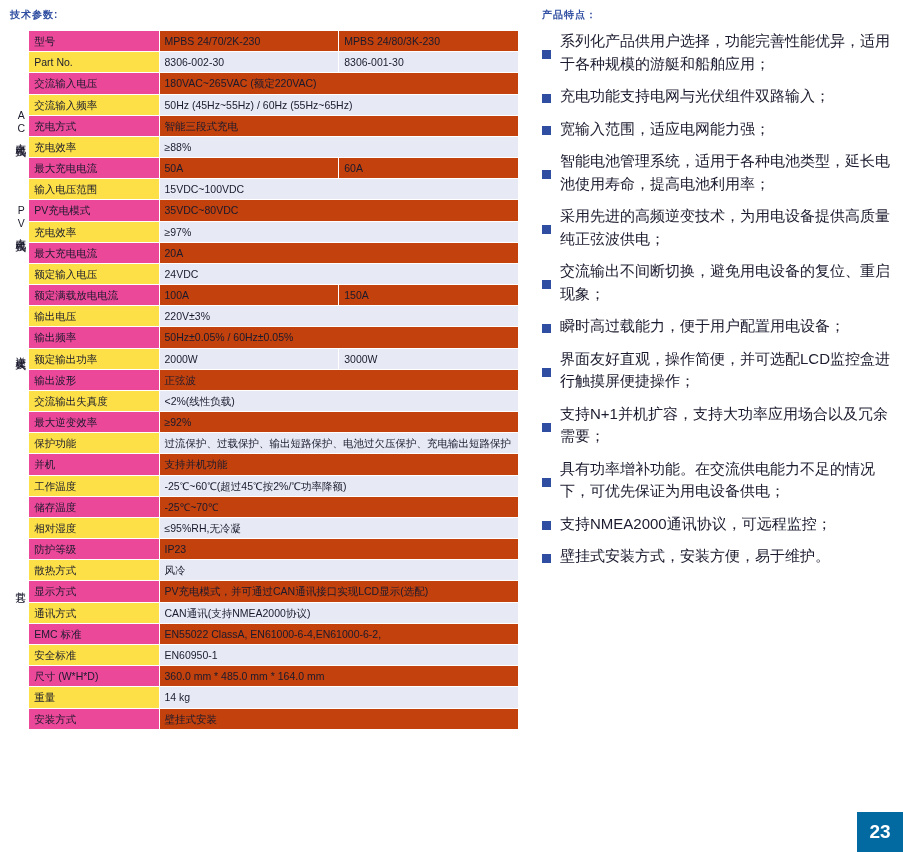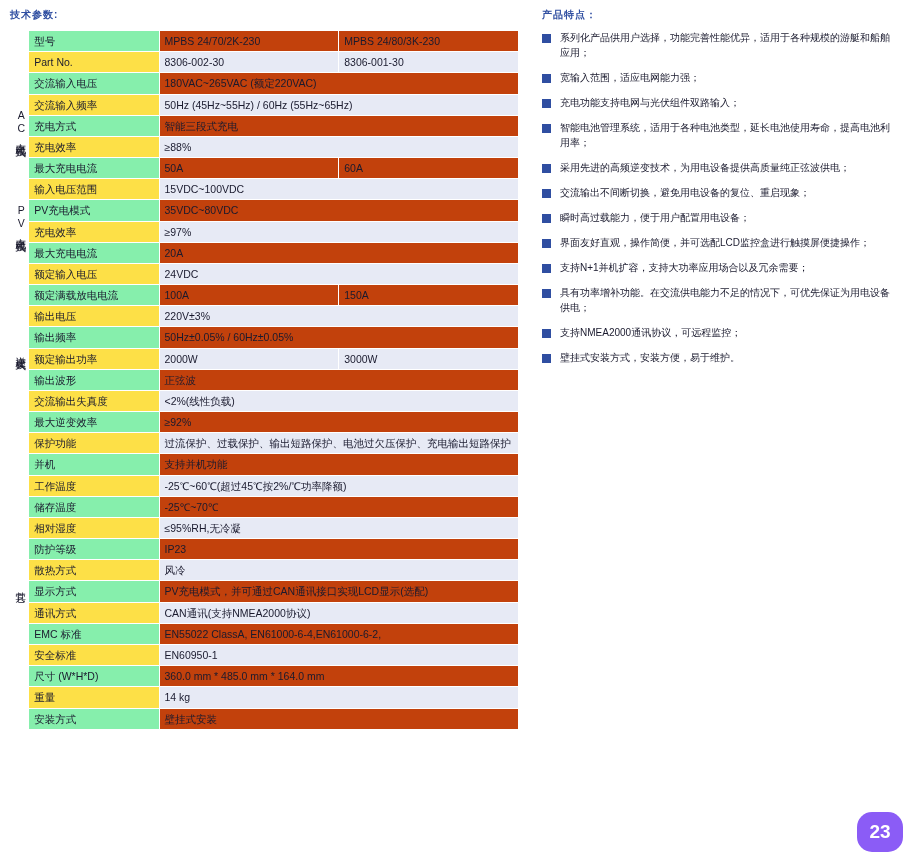--- a/index.html
+++ b/index.html
@@ -58,71 +58,70 @@
     border: none;
     letter-spacing: 0;
     padding: 0;
   }
   td.grp .vert {
     writing-mode: vertical-rl;
     text-orientation: upright;
     letter-spacing: 1px;
     display: inline-block;
   }
-  td.item { background: #86efac; }
+  td.item { background: #ec4899; }
   td.val  { background: #c2410c; }
 
   
   tr.alt td.item { background: #fde047; }
   tr.alt td.val  { background: #e7eaf5; }
 
   
   .right-col {
     position: absolute;
     left: 540px;
     top: 0;
     width: 355px;
   }
   .feature-list {
     list-style: none;
     margin: 0;
     padding: 0;
   }
   .feature-list li {
     display: flex;
-    align-items: flex-start;
+    align-items: center;
     margin-bottom: 10px;
-    font-size: 10px;
+    font-size: 15px;
     line-height: 1.5;
     color: #1a1a2e;
   }
   .bullet {
     flex: 0 0 auto;
     width: 9px;
     height: 9px;
     background: #2f4ea1;
     margin: 4px 9px 0 2px;
   }
   .feature-text { flex: 1 1 auto; }
 
   
   .page-number {
     position: absolute;
     right: 0;
     bottom: 0;
     width: 46px;
     height: 40px;
-    background: #8b5cf6;
+    background: #0369a1;
     color: #ffffff;
     font-size: 19px;
     font-weight: bold;
     display: flex;
     align-items: center;
     justify-content: center;
-    border-radius: 15px;
   }
 </style>
 </head>
 <body>
 
 <div class="page">
 
   <div class="left-col">
     <div class="section-title">技术参数:</div>
     <table class="spec">
@@ -282,25 +281,25 @@
 
   <div class="right-col">
     <div class="section-title">产品特点：</div>
     <ul class="feature-list">
         <li>
           <span class="bullet"></span>
           <span class="feature-text">系列化产品供用户选择，功能完善性能优异，适用于各种规模的游艇和船舶应用；</span>
         </li>
         <li>
           <span class="bullet"></span>
+          <span class="feature-text">充电功能支持电网与光伏组件双路输入；</span>
+        </li>
+        <li>
+          <span class="bullet"></span>
           <span class="feature-text">宽输入范围，适应电网能力强；</span>
-        </li>
-        <li>
-          <span class="bullet"></span>
-          <span class="feature-text">充电功能支持电网与光伏组件双路输入；</span>
         </li>
         <li>
           <span class="bullet"></span>
           <span class="feature-text">智能电池管理系统，适用于各种电池类型，延长电池使用寿命，提高电池利用率；</span>
         </li>
         <li>
           <span class="bullet"></span>
           <span class="feature-text">采用先进的高频逆变技术，为用电设备提供高质量纯正弦波供电；</span>
         </li>
         <li>

